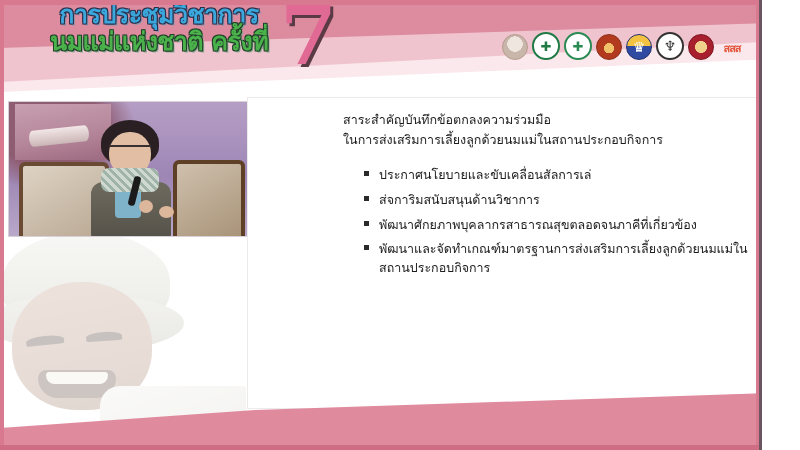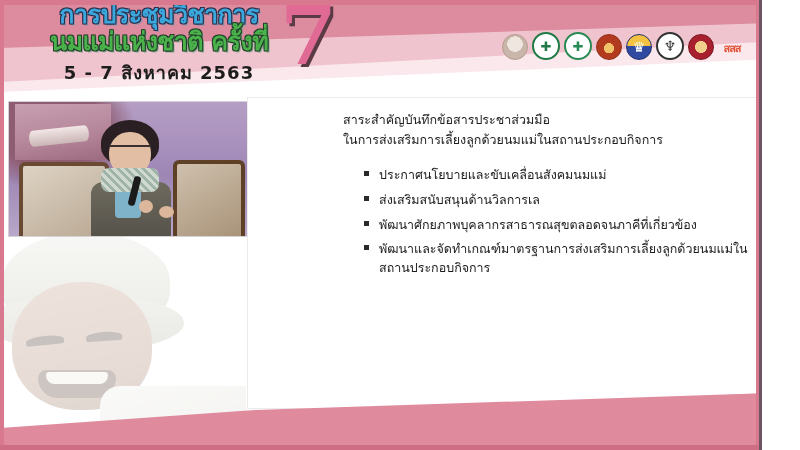--- a/index.html
+++ b/index.html
@@ -230,21 +230,20 @@
 
 <div id="slide">
 
   <div class="band-light"></div>
   <div class="band-mid"></div>
   <div class="band-dark"></div>
 
   <div class="headline">
     <div class="hl1">การประชุมวิชาการ</div>
     <div class="hl2">นมแม่แห่งชาติ ครั้งที่</div>
-    <div class="hl3">5 - 7 สิงหาคม 2563</div>
   </div>
 
   <div class="seven">7</div>
 
 
   <div class="logos">
     <div class="logo l1"></div>
     <div class="logo l2">
         <span class="cross">✚</span>
       </div>
@@ -289,26 +288,26 @@
     <div class="p-face"></div>
     <div class="p-eyeL"></div>
     <div class="p-eyeR"></div>
     <div class="p-smile"></div>
     <div class="p-teeth"></div>
     <div class="p-shirt"></div>
   </div>
 
   <div class="content">
     <div class="lead">
-      <div>สาระสำคัญบันทึกข้อสารประชาส่วมมือ</div>
+      <div>สาระสำคัญบันทึกข้อตกลงความร่วมมือ</div>
       <div>ในการส่งเสริมการเลี้ยงลูกด้วยนมแม่ในสถานประกอบกิจการ</div>
     </div>
     <ul class="bullets">
-      <li>ประกาศนโยบายและขับเคลื่อนสังคมนมแม่</li>
-      <li>ส่งเสริมสนับสนุนด้านวิลการเล</li>
+      <li>ประกาศนโยบายและขับเคลื่อนสัลการเล่</li>
+      <li>ส่จการิมสนับสนุนด้านวิชาการ</li>
       <li>พัฒนาศักยภาพบุคลากรสาธารณสุขตลอดจนภาคีที่เกี่ยวข้อง</li>
       <li>พัฒนาและจัดทำเกณฑ์มาตรฐานการส่งเสริมการเลี้ยงลูกด้วยนมแม่ในสถานประกอบกิจการ</li>
     </ul>
   </div>
 
   <div class="bottom-band-light"></div>
   <div class="bottom-band"></div>
 
   <div class="frame-top"></div>
   <div class="frame-left"></div>

